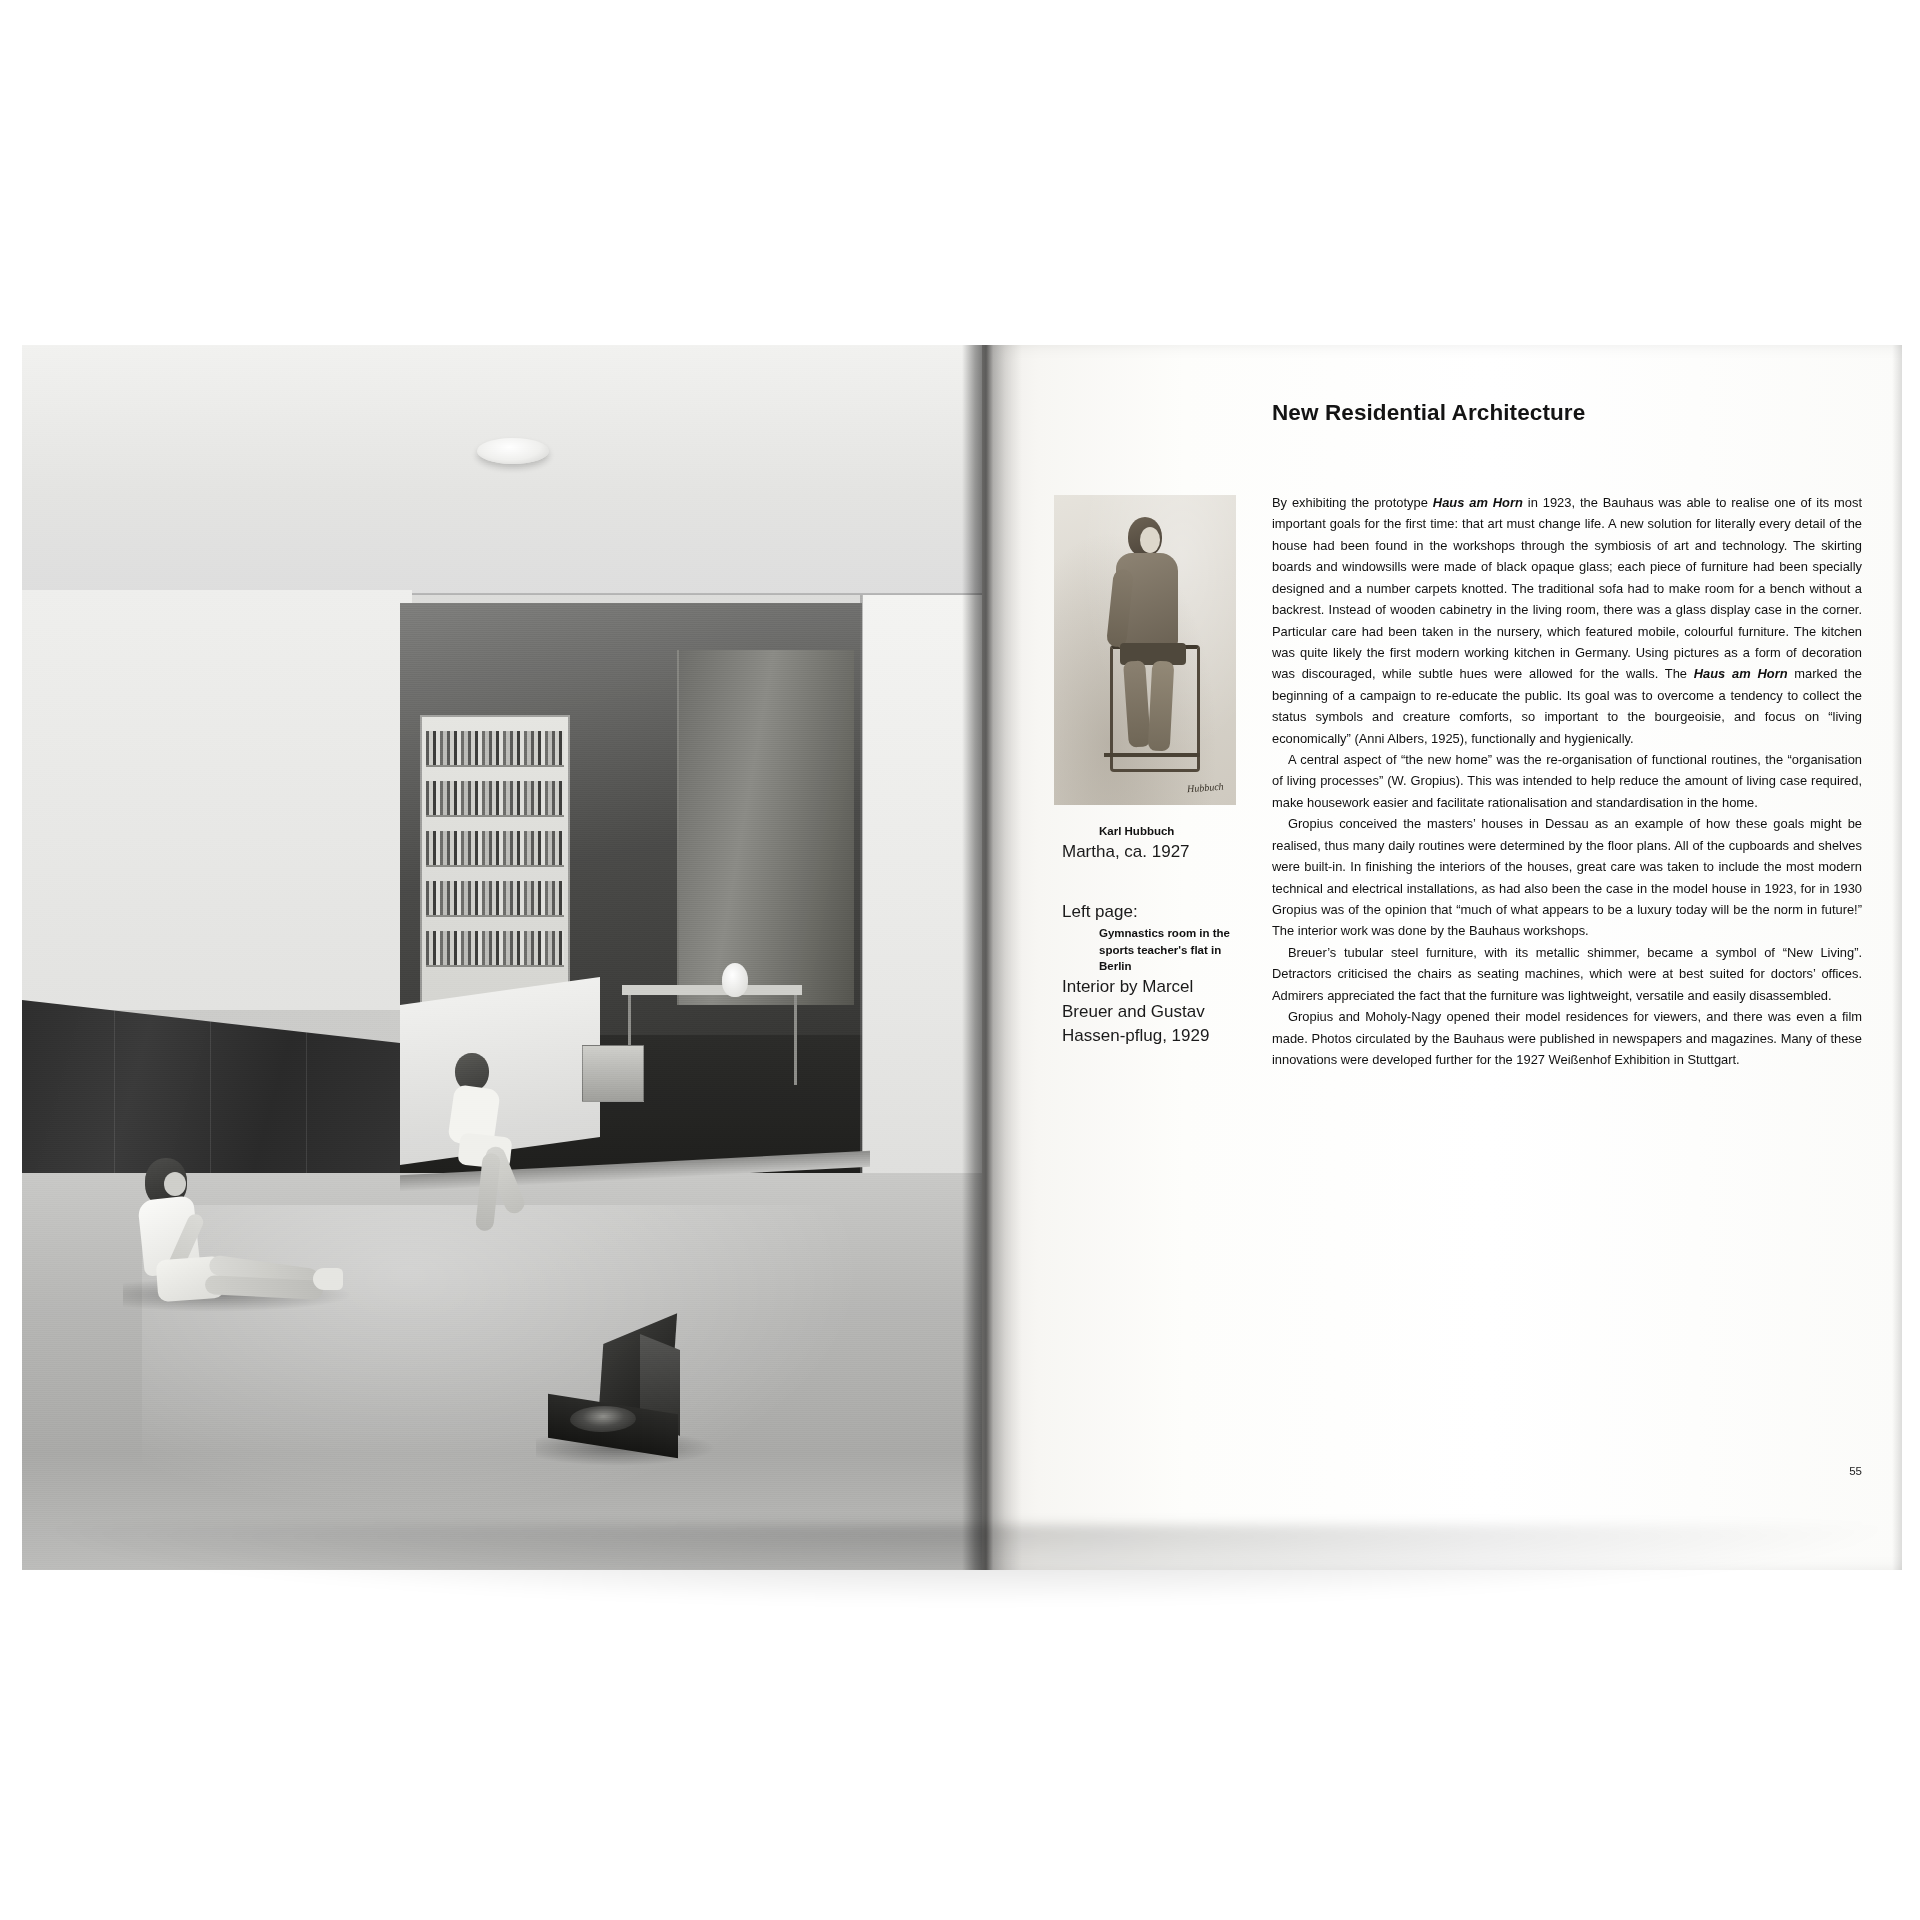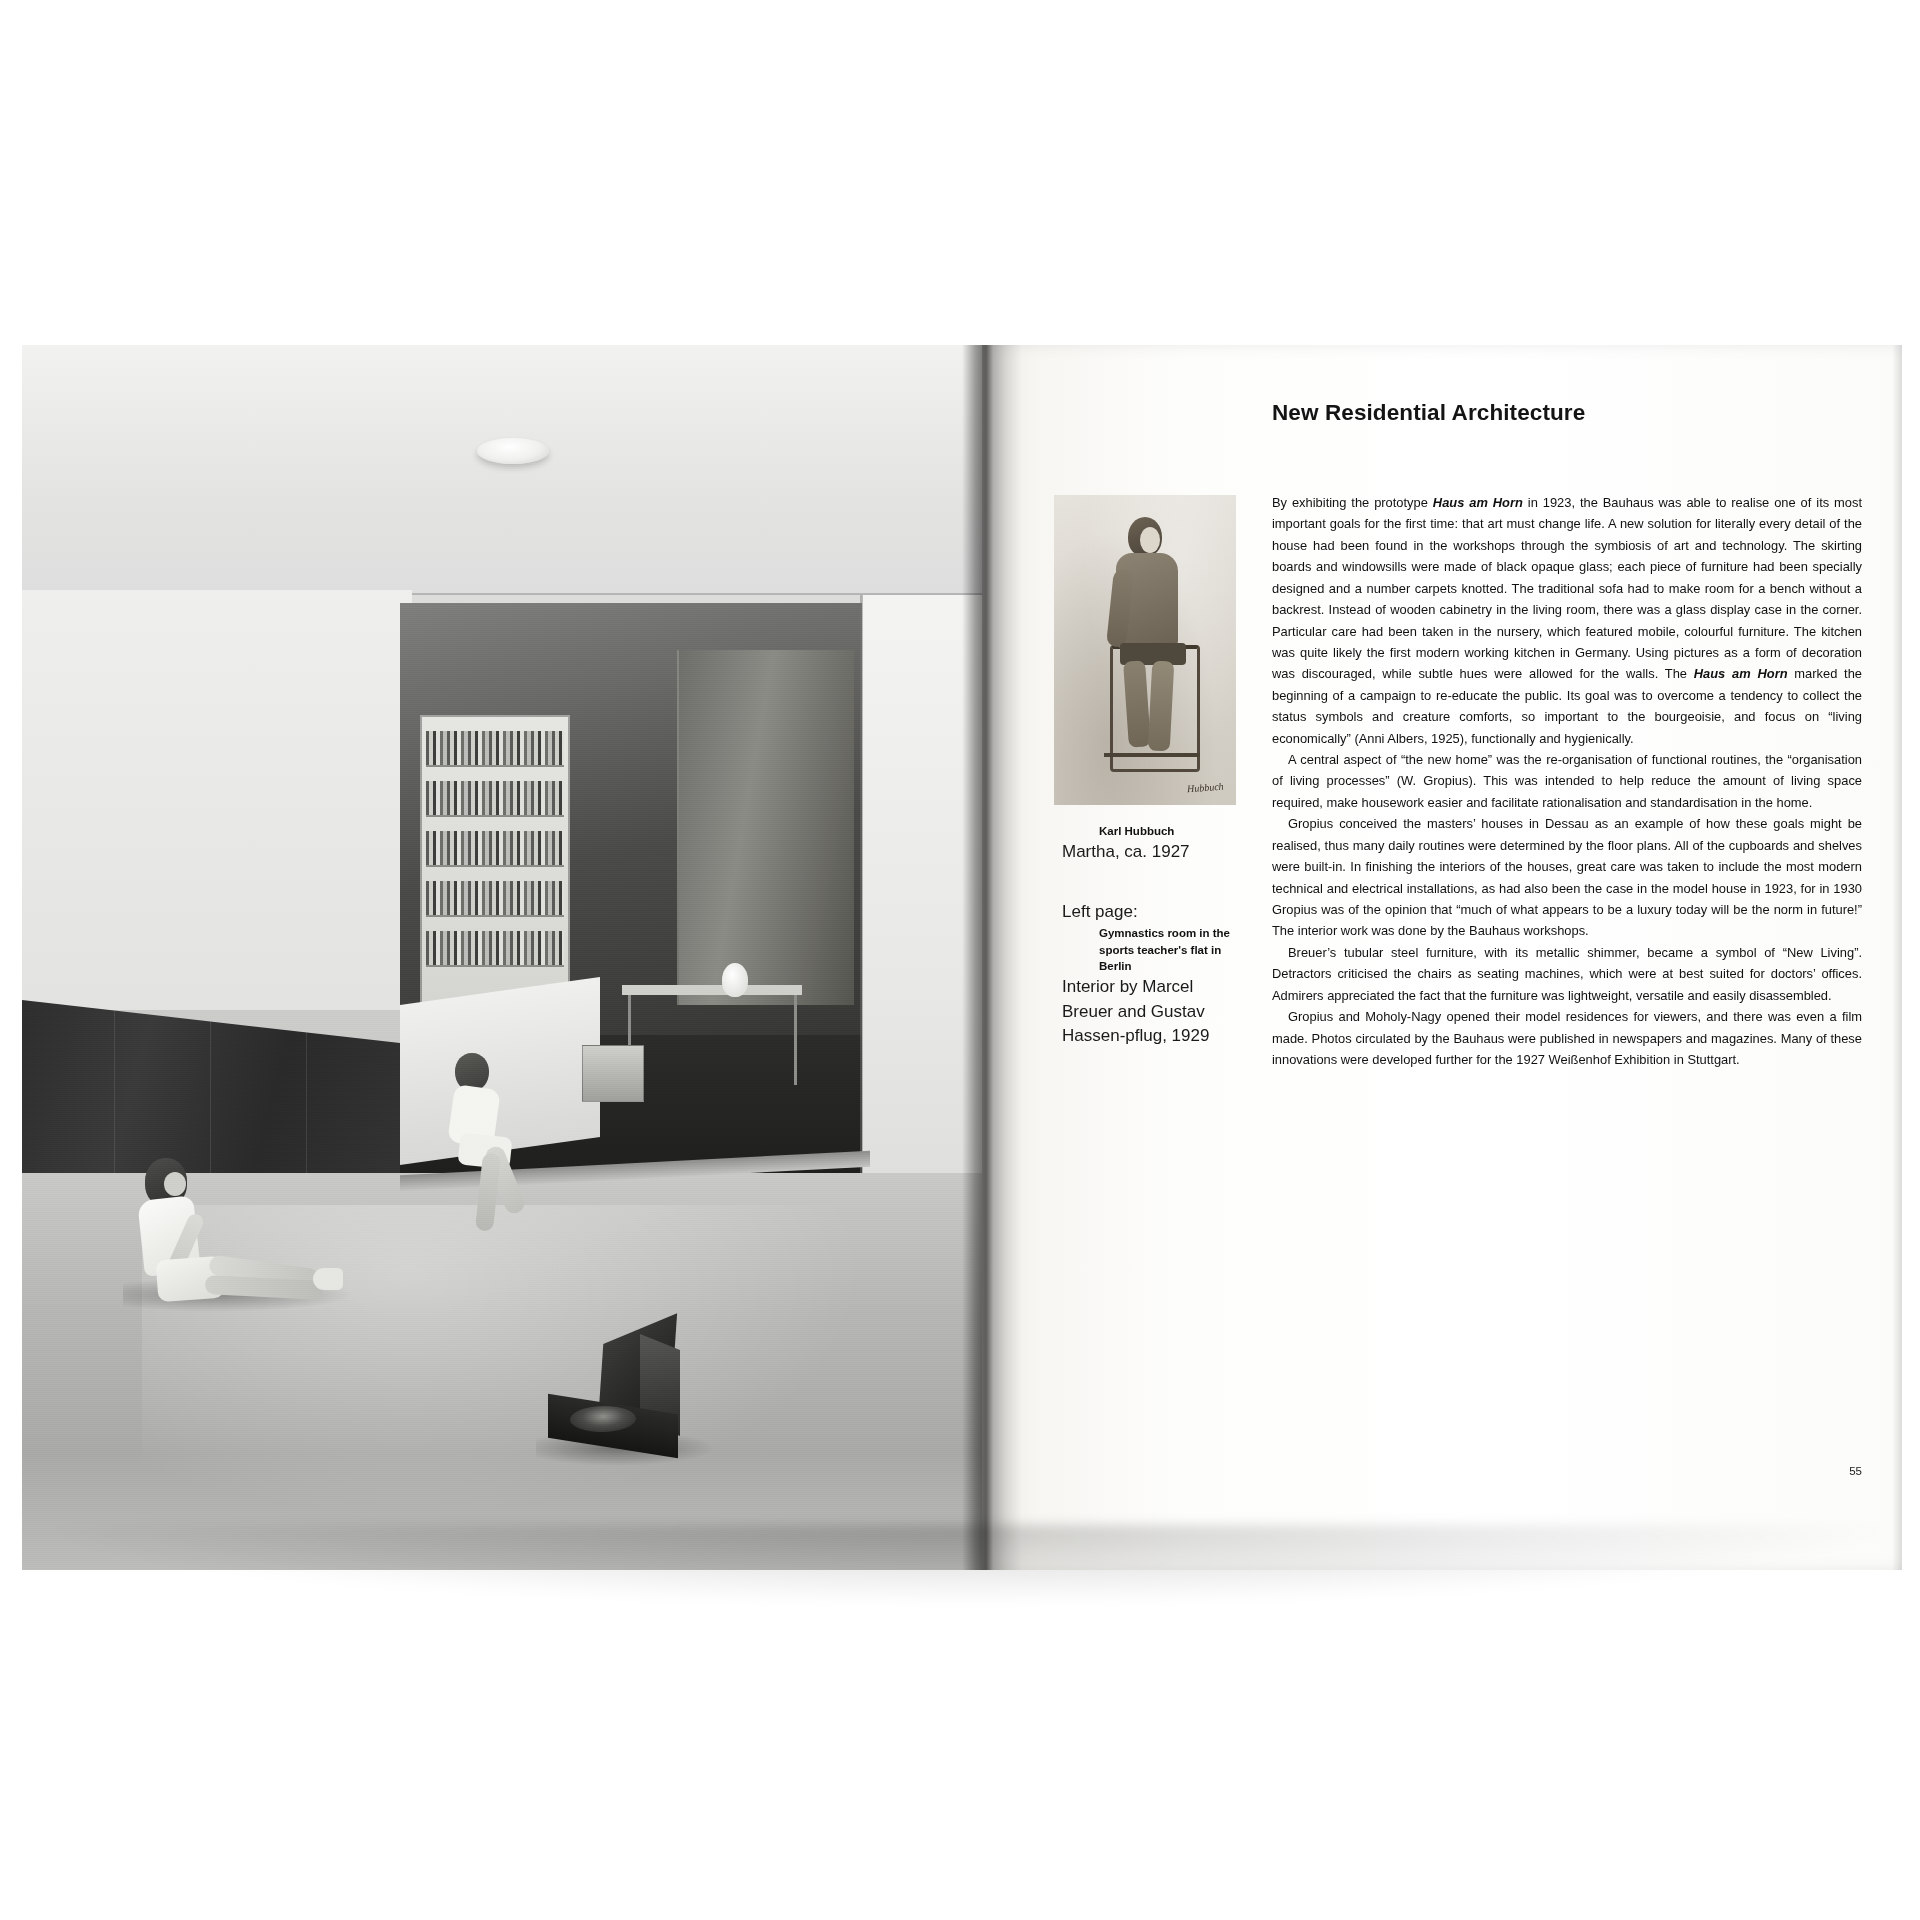--- a/index.html
+++ b/index.html
@@ -552,21 +552,21 @@
           <div class="cap-block">
             <div class="cap-plain">Left page:</div>
             <div class="cap-bold">Gymnastics room in the sports teacher's flat in Berlin</div>
             <div class="cap-plain">Interior by Marcel Breuer and Gustav Hassen-pflug, 1929</div>
           </div>
 
         </div>
 
         <div class="body-col">
             <p>By exhibiting the prototype <em>Haus am Horn</em> in 1923, the Bauhaus was able to realise one of its most important goals for the first time: that art must change life. A new solution for literally every detail of the house had been found in the workshops through the symbiosis of art and technology. The skirting boards and windowsills were made of black opaque glass; each piece of furniture had been specially designed and a number carpets knotted. The traditional sofa had to make room for a bench without a backrest. Instead of wooden cabinetry in the living room, there was a glass display case in the corner. Particular care had been taken in the nursery, which featured mobile, colourful furniture. The kitchen was quite likely the first modern working kitchen in Germany. Using pictures as a form of decoration was discouraged, while subtle hues were allowed for the walls. The <em>Haus am Horn</em> marked the beginning of a campaign to re-educate the public. Its goal was to overcome a tendency to collect the status symbols and creature comforts, so important to the bourgeoisie, and focus on “living economically” (Anni Albers, 1925), functionally and hygienically.</p>
-            <p>A central aspect of “the new home” was the re-organisation of functional routines, the “organisation of living processes” (W. Gropius). This was intended to help reduce the amount of living space required, make housework easier and facilitate rationalisation and standardisation in the home.</p>
+            <p>A central aspect of “the new home” was the re-organisation of functional routines, the “organisation of living processes” (W. Gropius). This was intended to help reduce the amount of living case required, make housework easier and facilitate rationalisation and standardisation in the home.</p>
             <p>Gropius conceived the masters’ houses in Dessau as an example of how these goals might be realised, thus many daily routines were determined by the floor plans. All of the cupboards and shelves were built-in. In finishing the interiors of the houses, great care was taken to include the most modern technical and electrical installations, as had also been the case in the model house in 1923, for in 1930 Gropius was of the opinion that “much of what appears to be a luxury today will be the norm in future!” The interior work was done by the Bauhaus workshops.</p>
             <p>Breuer’s tubular steel furniture, with its metallic shimmer, became a symbol of “New Living”. Detractors criticised the chairs as seating machines, which were at best suited for doctors’ offices. Admirers appreciated the fact that the furniture was lightweight, versatile and easily disassembled.</p>
             <p>Gropius and Moholy-Nagy opened their model residences for viewers, and there was even a film made. Photos circulated by the Bauhaus were published in newspapers and magazines. Many of these innovations were developed further for the 1927 Weißenhof Exhibition in Stuttgart.</p>
           </div>
 
         <div class="folio">55</div>
 
       </div>
     </div>
 

